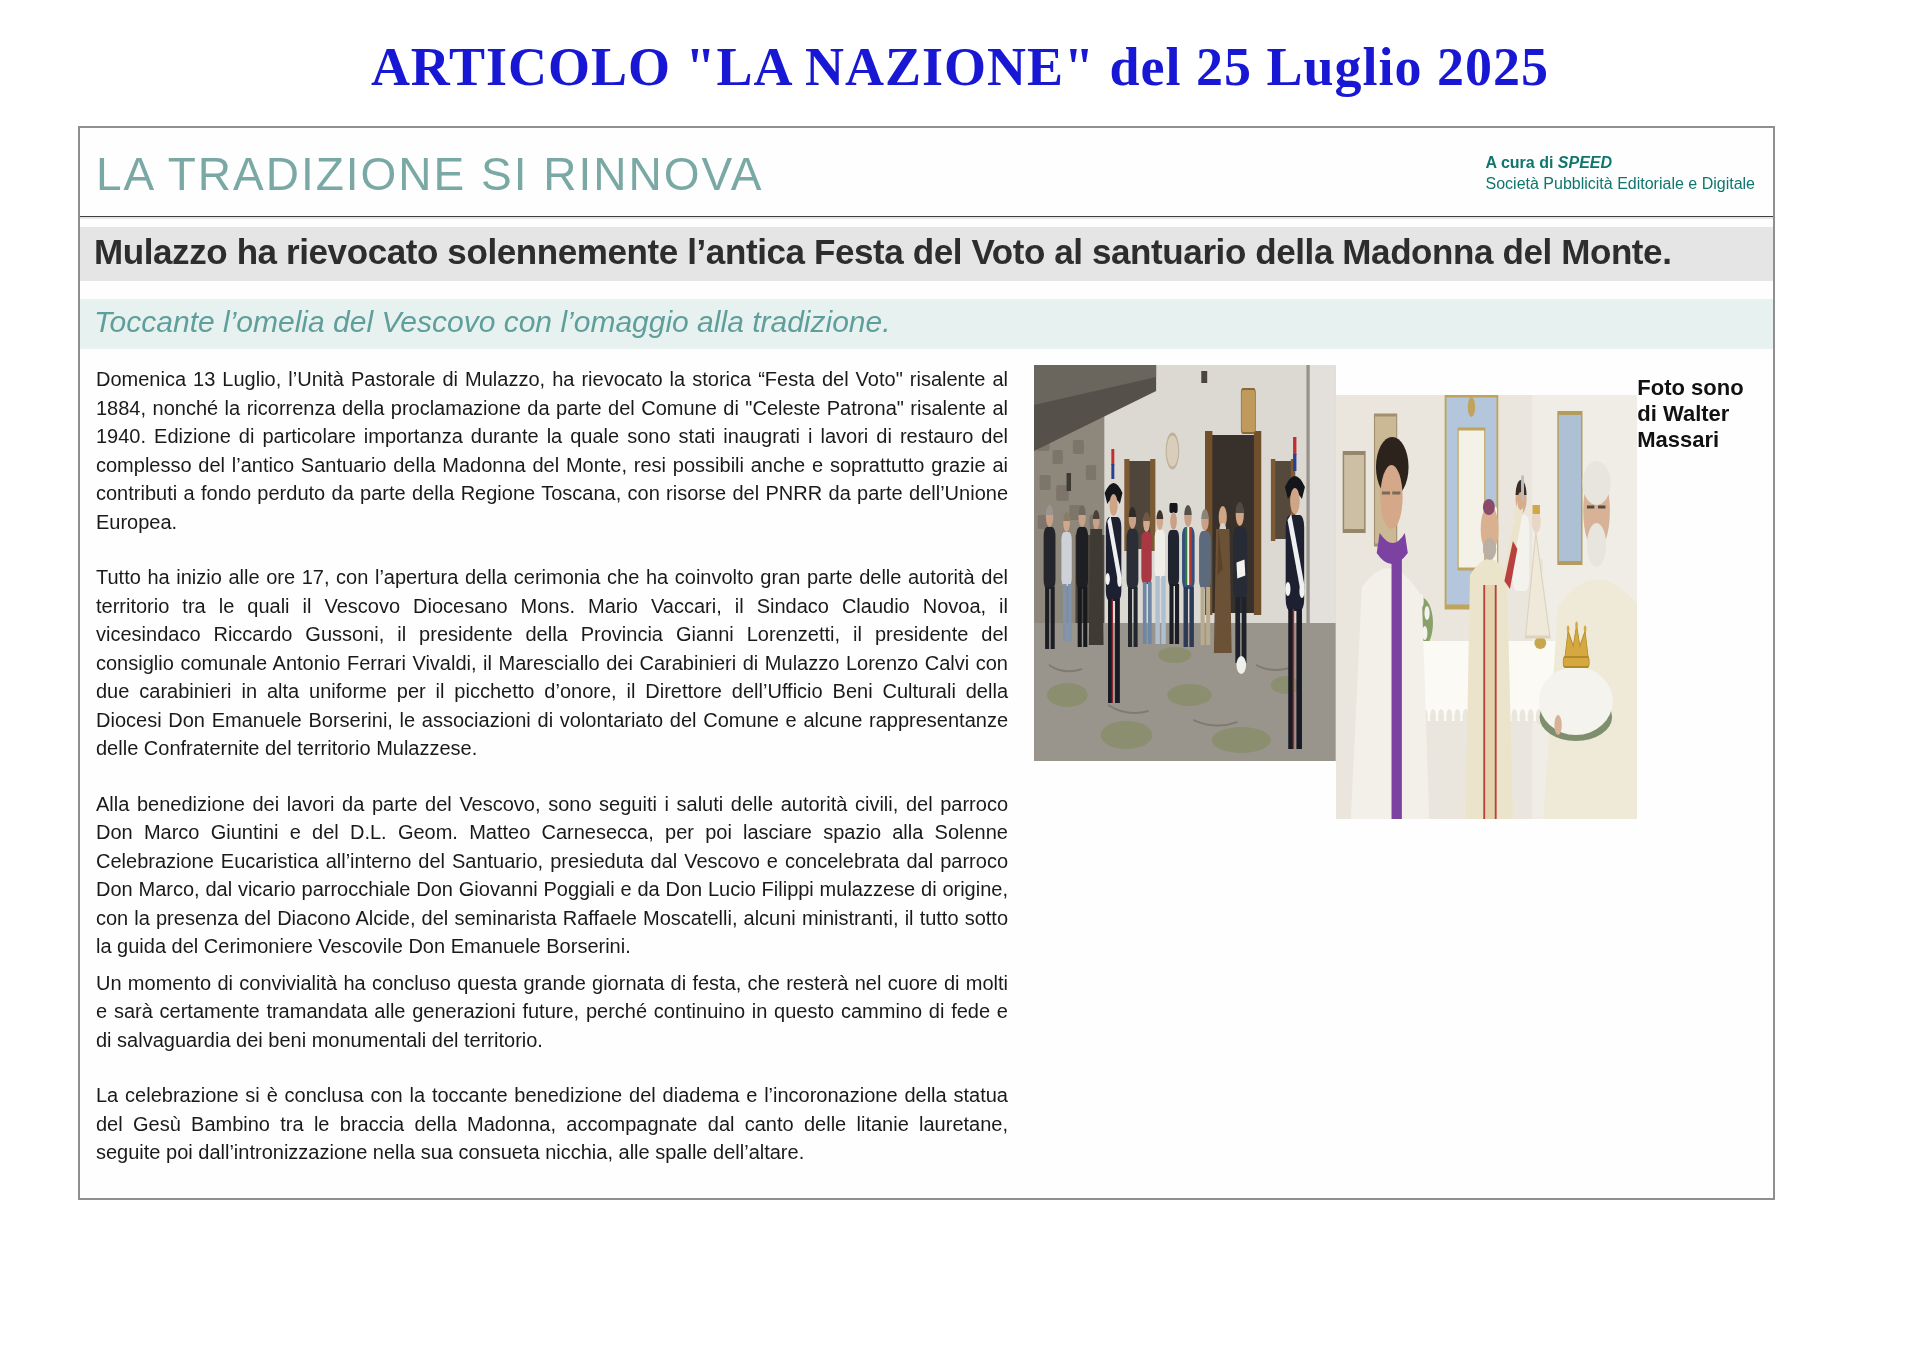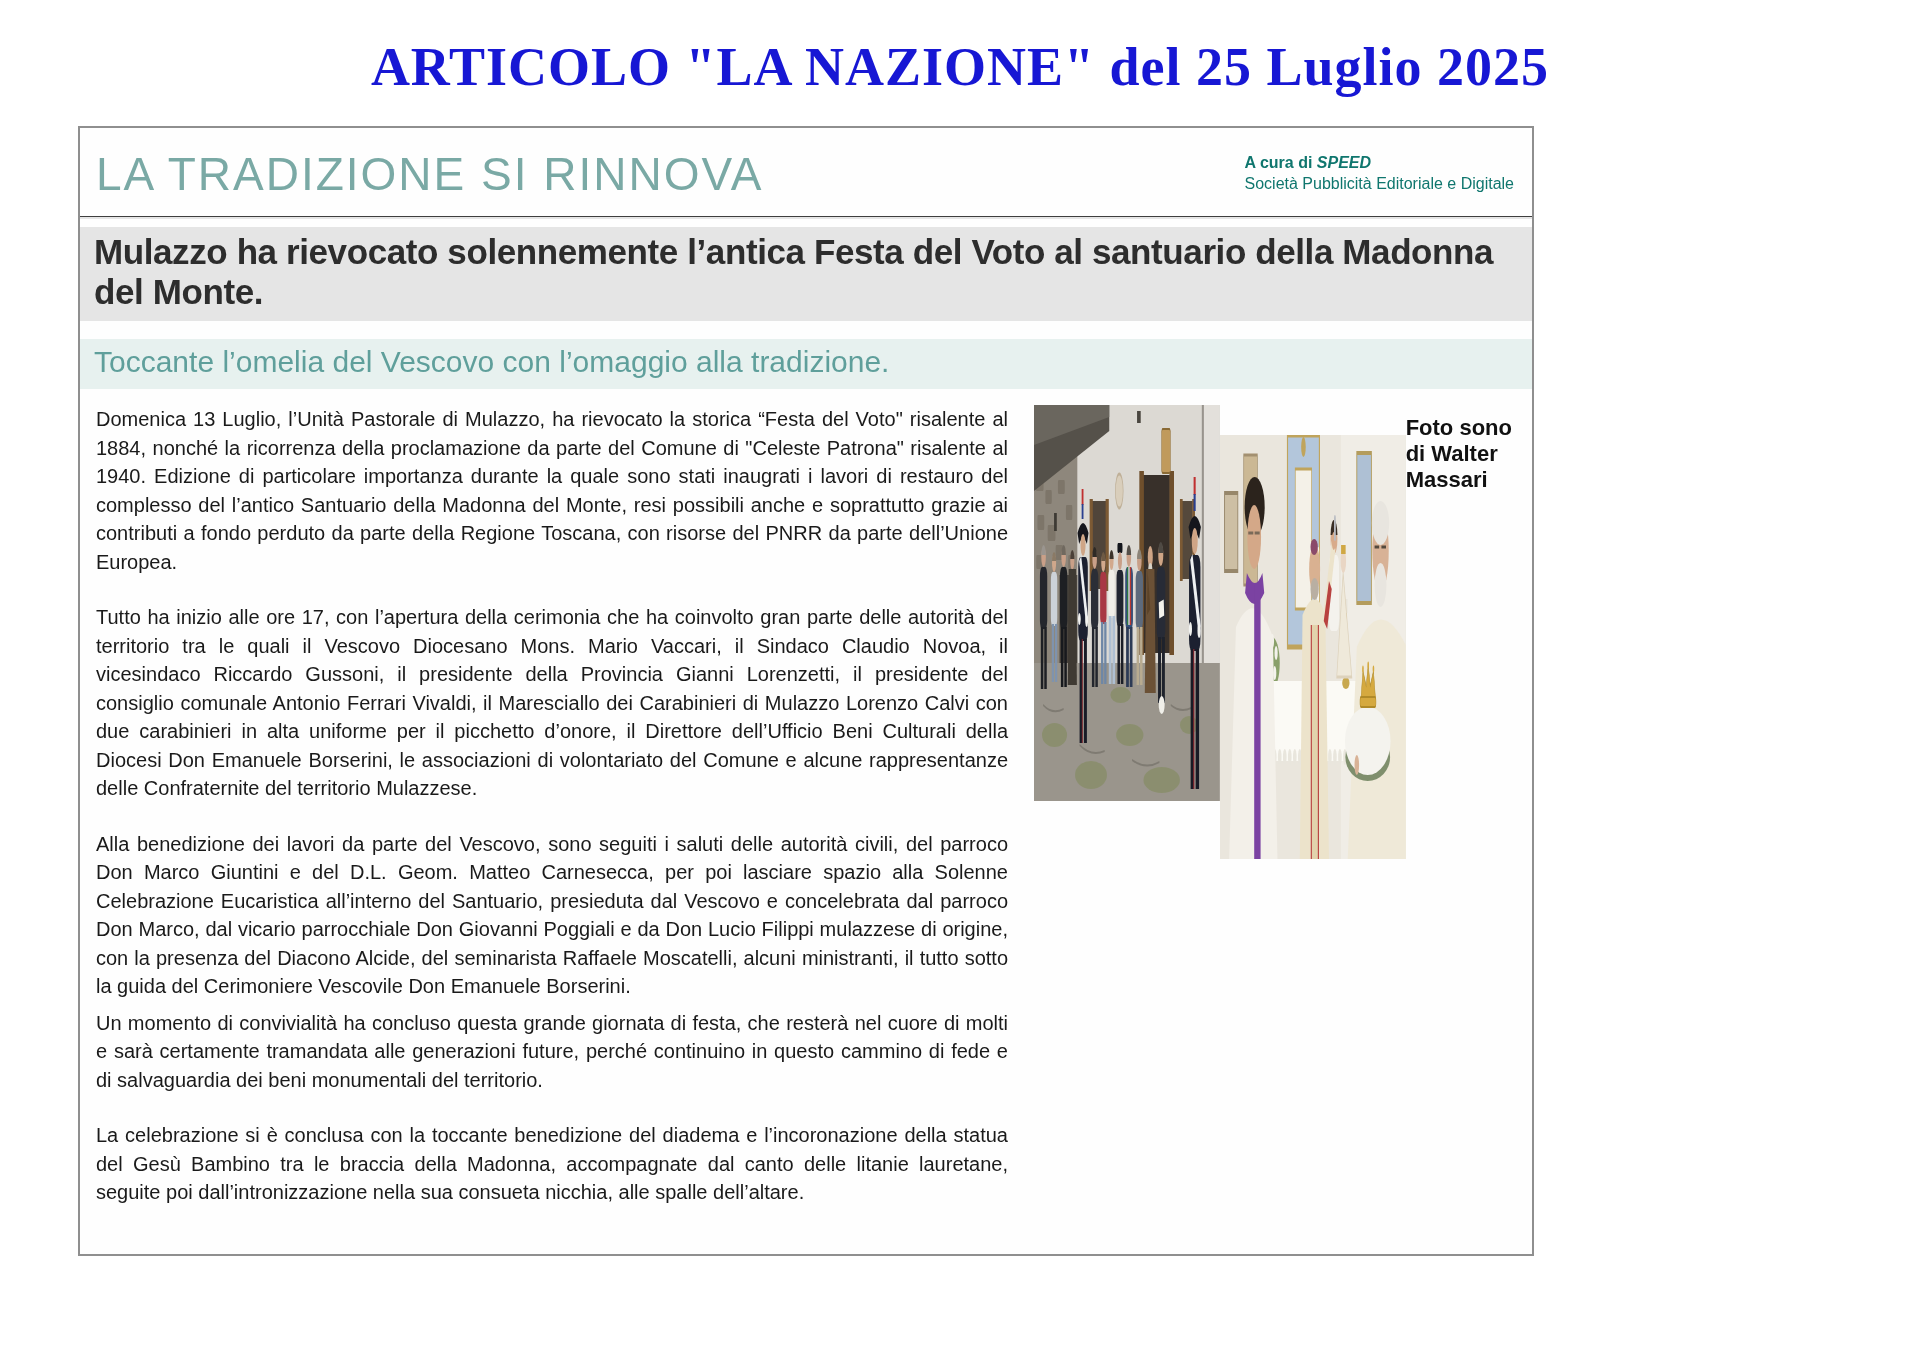--- a/index.html
+++ b/index.html
@@ -7,42 +7,42 @@
   body{
     width:1920px;height:1357px;overflow:hidden;
     font-family:"Liberation Sans",sans-serif;color:#1c1c1c;
   }
   .page-title{
     margin-top:36px;text-align:center;
     font-family:"Liberation Serif",serif;font-weight:700;
     font-size:54px;color:#1717d4;letter-spacing:1px;
   }
   .article-box{
-    margin:28px 42px 0 78px;width:1456px;
+    margin:28px 42px 0 78px;width:1697px;
     border:2px solid #8f8f8f;background:#fefefe;
   }
   .article-header{
     display:flex;justify-content:space-between;align-items:center;
     padding:12px 18px 8px 16px;height:88px;
   }
   .masthead{font-size:46px;font-weight:400;color:#7aa9a5;letter-spacing:2px}
   .header-right{text-align:left;font-size:16px;line-height:1.3;color:#0f766e}
   .curated{font-weight:700}
   .curated .brand{font-style:italic}
   .header-divider{height:3px;background:#3e3e3e;border-bottom:2px solid #e6e6e6}
   .headline{
     margin-top:8px;background:#e5e5e5;
     font-size:35px;font-weight:700;color:#2d2d2d;
     padding:5px 14px 9px;letter-spacing:-0.4px;
   }
   .subhead{
     margin-top:18px;background:#e7f1ef;
-    font-size:30px;color:#5f9f9b;padding:6px 14px 10px;
-  }
-  .content{display:flex;gap:26px;padding:16px 14px 20px 16px}
+    font-size:30px;color:#5f9f9b;padding:6px 14px 10px;font-style:italic;
+  }
+  .content{display:flex;gap:26px;padding:16px 14px 4px 16px}
   .text-col{
     width:912px;flex:0 0 912px;
     font-size:20px;line-height:28.5px;text-align:justify;color:#1a1a1a;
   }
   .text-col p{margin-bottom:27px}
   .text-col p.tight{margin-bottom:8px}
   .photo-col{flex:1;display:flex;}
   .photo{width:100%;display:block;background:#ddd}
   .photo-1{height:396px}
   .photo-2{height:424px;margin-top:30px}

